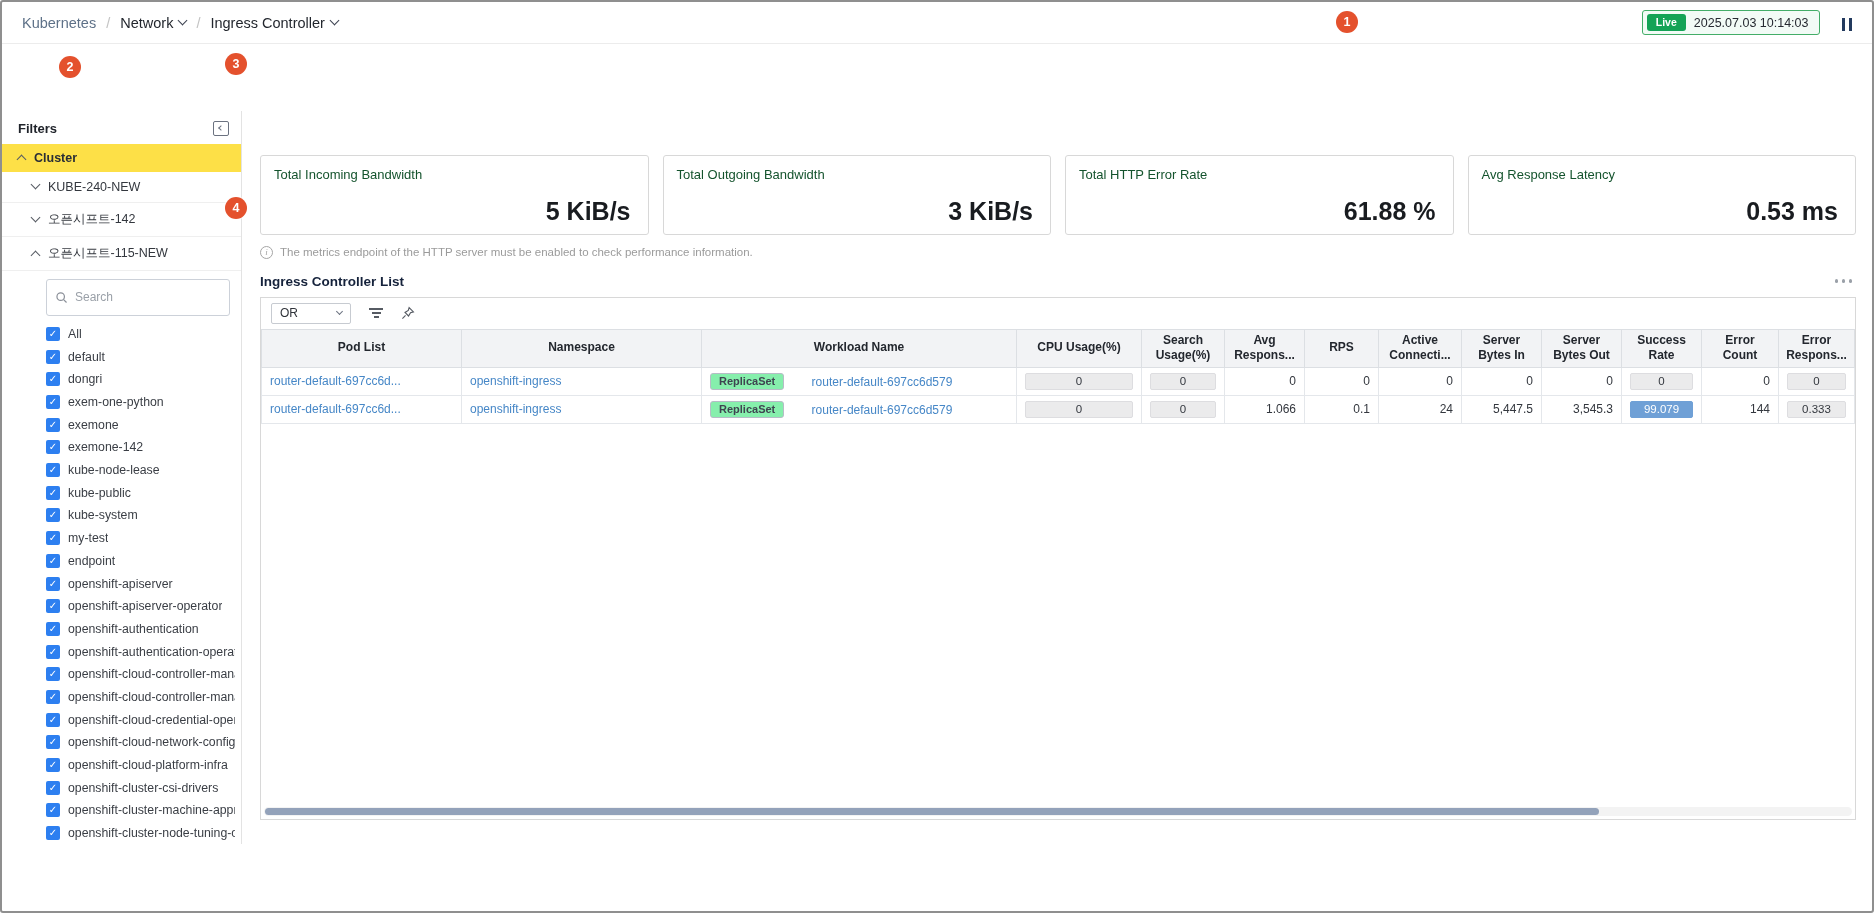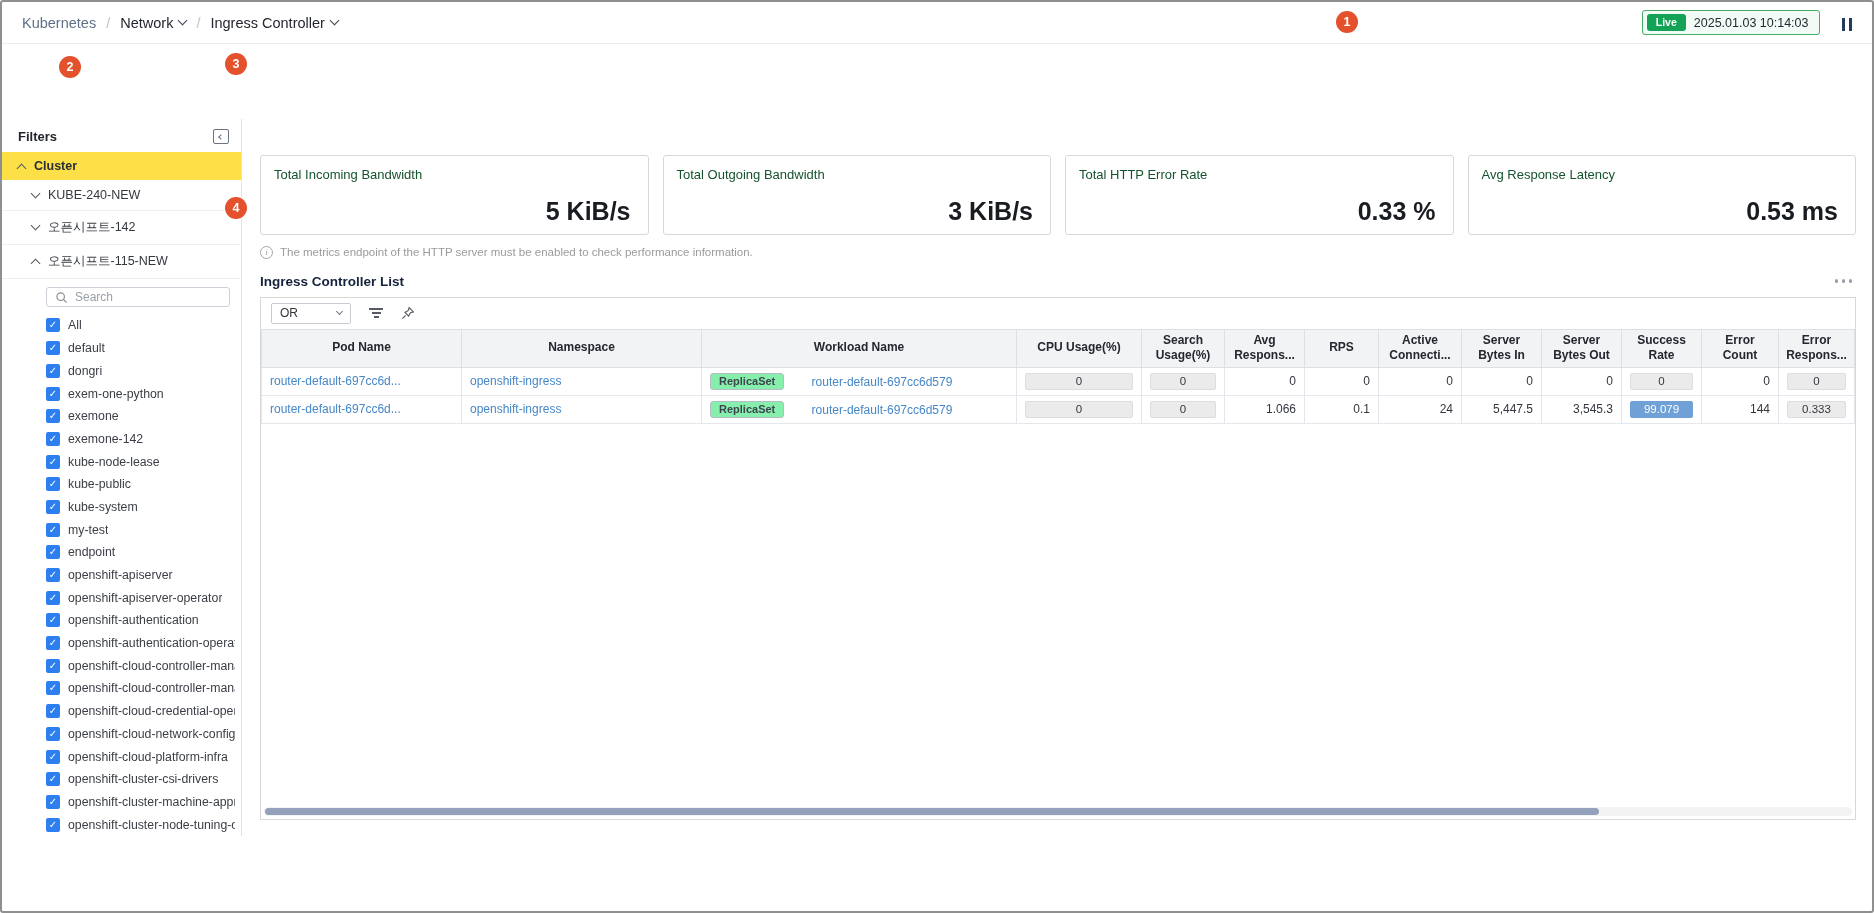--- a/index.html
+++ b/index.html
@@ -46,21 +46,21 @@
                    display:flex; align-items:center; justify-content:center; cursor:pointer; }
   .collapse-icon .chev { width:4px; height:4px; border-width:1.4px; border-color:#6b7280;
                          transform:rotate(135deg); }
   .tree-section { display:flex; align-items:center; gap:9px; background:#fde047;
                   padding:7px 10px 7px 16px; font-size:12.5px; font-weight:bold; color:#2a2e36; cursor:pointer; }
   .tree-row { display:flex; align-items:center; gap:9px; padding:8px 10px 8px 30px;
               font-size:12.5px; color:#33373e; border-bottom:1px solid #efefef; cursor:pointer; background:#fff; }
   .tree-row .chev, .tree-section .chev { border-color:#565b63; }
   .ns-area { padding:8px 6px 0 44px; }
   .search-box { display:flex; align-items:center; gap:7px; border:1px solid #ccd1d9; border-radius:3px;
-                height:20px; padding:0 8px; margin-bottom:7px; width:184px; cursor:text; background:#fff; }
+                height:37px; padding:0 8px; margin-bottom:7px; width:184px; cursor:text; background:#fff; }
   .search-ph { color:#9aa0a8; font-size:12px; }
   .ns-row { display:flex; align-items:center; gap:8px; height:22.7px; cursor:pointer; }
   .cbx { width:14px; height:14px; min-width:14px; background:#2d7ff0; border-radius:2px; color:#fff;
          font-size:10px; display:flex; align-items:center; justify-content:center; line-height:1; }
   .ns-label { font-size:12.3px; color:#3a3e45; white-space:nowrap; overflow:hidden; }
 
   
   .main { flex:1; padding:10px 16px 0 18px; min-width:0; position:relative; }
   .section-title { font-size:13.5px; font-weight:bold; color:#15223b; }
   .cards { display:flex; gap:14px; margin-top:9px; }
@@ -130,21 +130,21 @@
       </span>
       <span class="crumb-sep">/</span>
       <span class="crumb-item">
         <span>Ingress Controller</span>
         <i class="chev down"></i>
       </span>
     </nav>
     <div class="topbar-right">
       <div class="live-box">
         <span class="live-pill">Live</span>
-        <span class="timestamp">2025.01.03 10:14:03</span>
+        <span class="timestamp">2025.07.03 10:14:03</span>
       </div>
       <div class="pause-btn">
           <i></i>
           <i></i>
         </div>
     </div>
   </header>
 
   <div class="page-body">
 
@@ -283,21 +283,21 @@
         <div class="card">
           <div class="card-label">Total Incoming Bandwidth</div>
           <div class="card-value">5 KiB/s</div>
         </div>
         <div class="card">
           <div class="card-label">Total Outgoing Bandwidth</div>
           <div class="card-value">3 KiB/s</div>
         </div>
         <div class="card">
           <div class="card-label">Total HTTP Error Rate</div>
-          <div class="card-value">0.33 %</div>
+          <div class="card-value">61.88 %</div>
         </div>
         <div class="card">
           <div class="card-label">Avg Response Latency</div>
           <div class="card-value">0.53 ms</div>
         </div>
       </div>
 
       <div class="note">
         <span class="info-icon">i</span>
         <span>The metrics endpoint of the HTTP server must be enabled to check performance information.</span>
@@ -327,21 +327,21 @@
             <svg width="14" height="14" viewBox="0 0 16 16">
               <path d="M9.3 1.8 L14.2 6.7 L10.9 7.7 L8.6 11.4 L4.6 7.4 L8.3 5.1 Z" fill="none" stroke="#565b63" stroke-width="1.3"></path>
               <line x1="5.2" y1="10.8" x2="1.6" y2="14.4" stroke="#565b63" stroke-width="1.3"></line>
             </svg>
           </span>
         </div>
 
         <table class="tbl">
           <thead>
             <tr>
-                <th>Pod Name</th>
+                <th>Pod List</th>
                 <th>Namespace</th>
                 <th>Workload Name</th>
                 <th>CPU Usage(%)</th>
                 <th>Search Usage(%)</th>
                 <th>Avg Respons...</th>
                 <th>RPS</th>
                 <th>Active Connecti...</th>
                 <th>Server Bytes In</th>
                 <th>Server Bytes Out</th>
                 <th>Success Rate</th>

